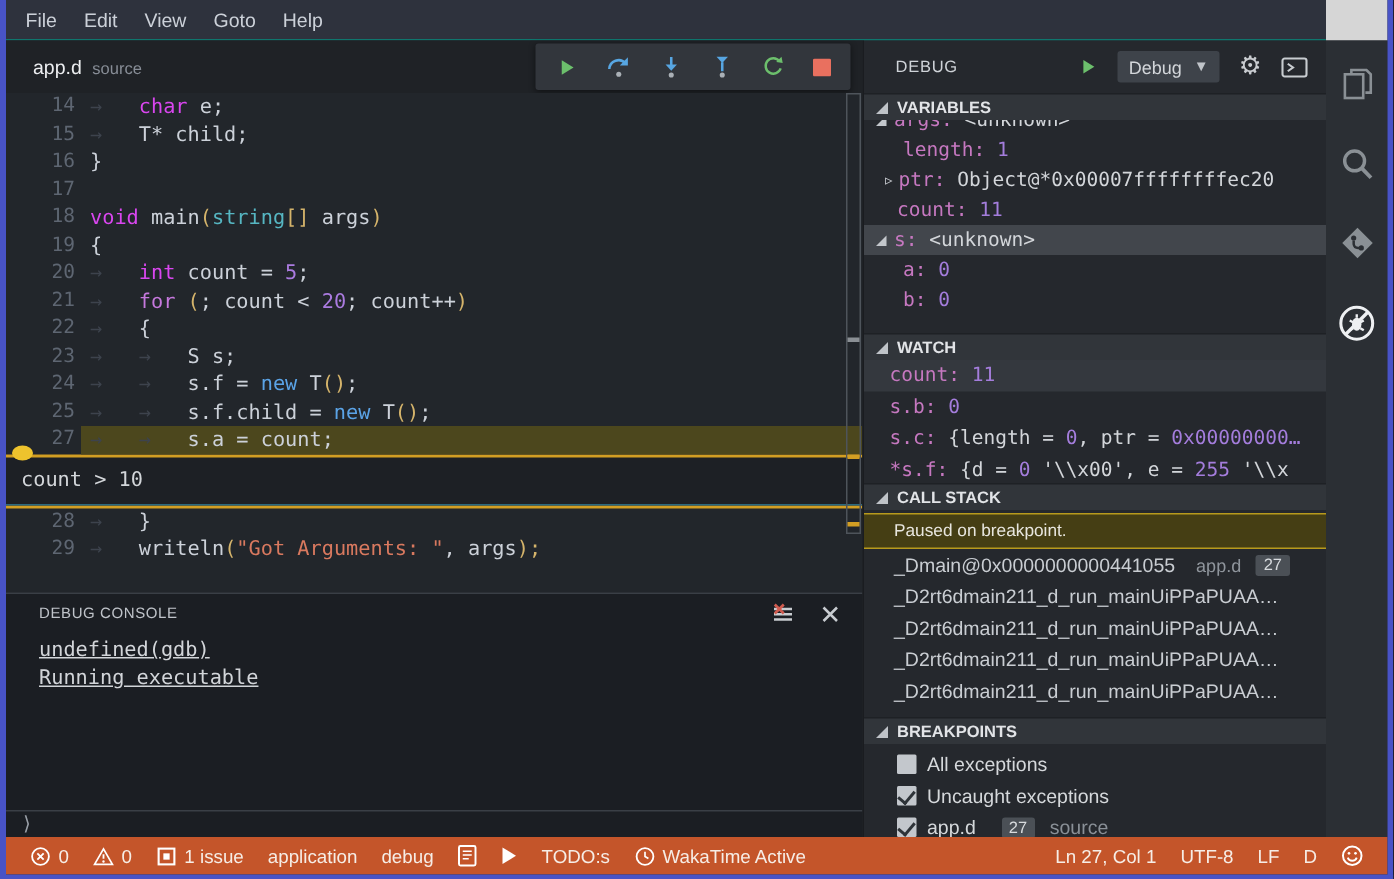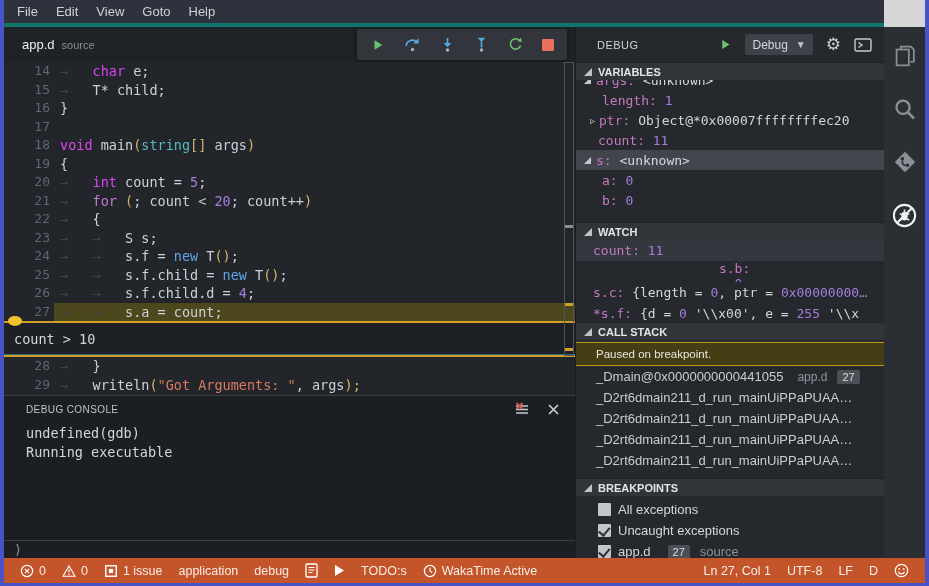--- a/index.html
+++ b/index.html
@@ -5,21 +5,21 @@
   html,body{margin:0;padding:0;background:#0e0f12;}
   #window{position:relative;width:929px;height:586px;background:#22262b;overflow:hidden;
           font-family:"Liberation Sans",sans-serif;}
   .edge{position:absolute;background:#4853c6;z-index:50;}
   #edge-left{left:0;top:0;width:4px;height:586px;}
   #edge-right{right:0;top:0;width:4px;height:586px;}
   #edge-bottom{left:0;bottom:0;width:929px;height:3px;}
 
   
   .menubar{position:absolute;left:4px;top:0;width:880px;height:27px;background:#2e323d;
-           border-bottom:4px solid #0f766e;display:flex;align-items:center;padding-left:4px;box-sizing:border-box;}
+           border-bottom:1px solid #0f766e;display:flex;align-items:center;padding-left:4px;box-sizing:border-box;}
   .menu-item{color:#ccd1d9;font-size:13px;padding:0 9px;cursor:default;}
   .corner-light{position:absolute;left:884px;top:0;width:41px;height:27px;background:#d6d6d6;}
 
   
   .editor-group{position:absolute;left:4px;top:27px;width:571px;height:531px;background:#22262b;}
   .tabbar{position:absolute;left:0;top:0;width:100%;height:35px;background:#1f2226;}
   .tab{display:inline-flex;align-items:baseline;height:35px;padding-left:18px;line-height:35px;}
   .tab-name{color:#eceef0;font-size:13px;}
   .tab-hint{color:#878d96;font-size:11px;margin-left:7px;}
   .float-toolbar{position:absolute;right:8px;top:2px;width:202px;height:31px;background:#32363c;border-radius:2px;
@@ -47,21 +47,21 @@
   .mk{position:absolute;left:0;width:100%;}
   .mk-gray{top:162px;height:3px;background:#8a8f94;}
   .mk-orange1{top:240px;height:3px;background:#d29e23;}
   .mk-orange2{top:285px;height:3px;background:#d29e23;}
 
   
   .console{position:absolute;left:0;top:368px;width:571px;height:163px;background:#1b1e23;border-top:1px solid #3a3f46;box-sizing:border-box;}
   .console-header{height:26px;display:flex;align-items:center;padding:0 16px 0 22px;}
   .console-title{color:#bfc3c9;font-size:10px;letter-spacing:.4px;}
   .console-icons{margin-left:auto;display:flex;gap:18px;align-items:center;}
-  .console-body{padding:2px 0 0 22px;font:13.5px/19px "DejaVu Sans Mono",monospace;color:#d2d5d9;}
+  .console-body{padding:2px 0 0 22px;font:13.5px/19px "DejaVu Sans Mono",monospace;color:#d2d5d9;text-decoration:underline;}
   .console-prompt{position:absolute;left:0;bottom:0;width:100%;height:18px;border-top:1px solid #3a3f46;
                   color:#9aa0a8;font:13px/17px "DejaVu Sans Mono",monospace;padding-left:10px;box-sizing:border-box;}
 
   
   .side-panel{position:absolute;left:575px;top:27px;width:309px;height:531px;background:#25282d;
               border-left:1px solid #1a1c20;box-sizing:border-box;overflow:hidden;}
   .panel-header{height:35px;display:flex;align-items:center;padding:0 12px 0 21px;}
   .panel-title{color:#cfd3d8;font-size:11px;letter-spacing:.5px;}
   .ph-controls{margin-left:auto;display:flex;align-items:center;gap:13px;}
   .dropdown{background:#3e434a;border-radius:2px;height:21px;display:flex;align-items:center;padding:0 7px;gap:8px;cursor:pointer;}
@@ -251,27 +251,20 @@
           </div>
           <pre class="ltext"><span class="tk-arrow">→   </span><span class="tk-arrow">→   </span><span class="tk-plain">s.f = </span><span class="tk-kw2">new</span><span class="tk-plain"> T</span><span class="tk-punct">()</span><span class="tk-plain">;</span></pre>
         </div>
         <div class="code-line">
           <div class="gutter">
             <div class="bp-margin"></div>
             <div class="lnum">25</div>
           </div>
           <pre class="ltext"><span class="tk-arrow">→   </span><span class="tk-arrow">→   </span><span class="tk-plain">s.f.child = </span><span class="tk-kw2">new</span><span class="tk-plain"> T</span><span class="tk-punct">()</span><span class="tk-plain">;</span></pre>
         </div>
-        <div class="code-line">
-          <div class="gutter">
-            <div class="bp-margin"></div>
-            <div class="lnum">26</div>
-          </div>
-          <pre class="ltext"><span class="tk-arrow">→   </span><span class="tk-arrow">→   </span><span class="tk-plain">s.f.child.d = </span><span class="tk-num">4</span><span class="tk-plain">;</span></pre>
-        </div>
         <div class="code-line current">
           <div class="gutter">
             <div class="bp-margin">
               <div class="bp-dot"></div>
             </div>
             <div class="lnum">27</div>
           </div>
           <pre class="ltext"><span class="tk-arrow">→   </span><span class="tk-arrow">→   </span><span class="tk-plain">s.a = count;</span></pre>
         </div>
         <div class="cond-widget">
@@ -362,21 +355,21 @@
         <div class="var-row" style="padding-left: 26px;"><span class="vname">a: </span><span class="v-num">0</span></div>
         <div class="var-row" style="padding-left: 26px;"><span class="vname">b: </span><span class="v-num">0</span></div>
       </div>
 
     <div class="section-header">
       <span class="twistie"></span>
       <span>WATCH</span>
     </div>
     <div class="sec-body" id="watch-body">
         <div class="var-row watch-row hl" style="padding-left: 17px;"><span class="vname">count: </span><span class="v-num">11</span></div>
-        <div class="var-row watch-row" style="padding-left: 17px; flex-direction: column;"><span class="vname">s.b: </span><span class="v-num">0</span></div>
+        <div class="var-row watch-row" style="padding-left: 17px;"><span class="vname">s.b: </span><span class="v-num">0</span></div>
         <div class="var-row watch-row" style="padding-left: 17px;"><span class="vname">s.c: </span><span class="v-plain">{length = </span><span class="v-num">0</span><span class="v-plain">, ptr = </span><span class="v-num">0x00000000…</span></div>
         <div class="var-row watch-row" style="padding-left: 17px;"><span class="vname">*s.f: </span><span class="v-plain">{d = </span><span class="v-num">0</span><span class="v-plain"> '\\x00', e = </span><span class="v-num">255</span><span class="v-plain"> '\\x</span></div>
       </div>
 
     <div class="section-header">
       <span class="twistie"></span>
       <span>CALL STACK</span>
     </div>
     <div class="sec-body" id="callstack-body">
       <div class="cs-status">Paused on breakpoint.</div>

